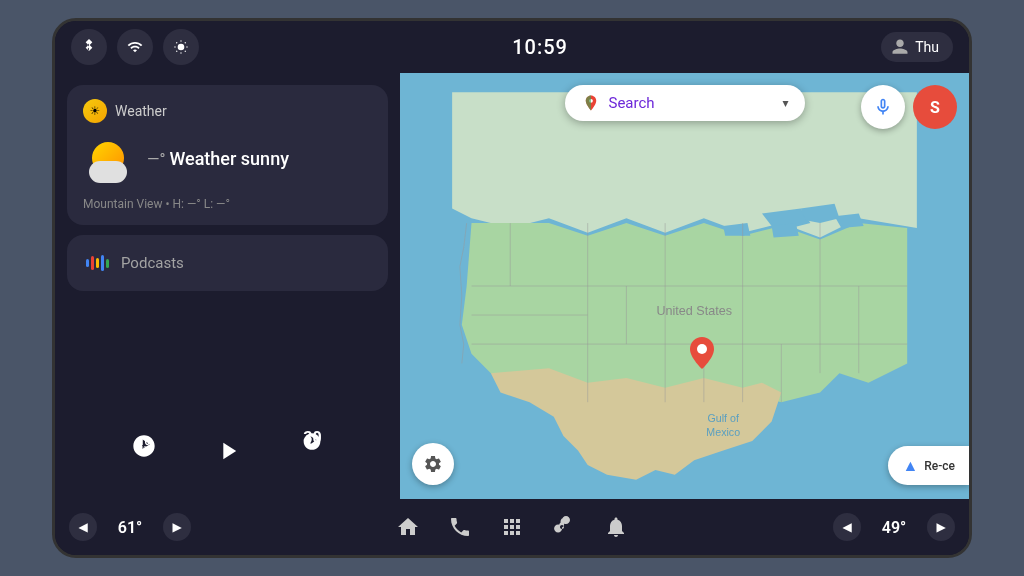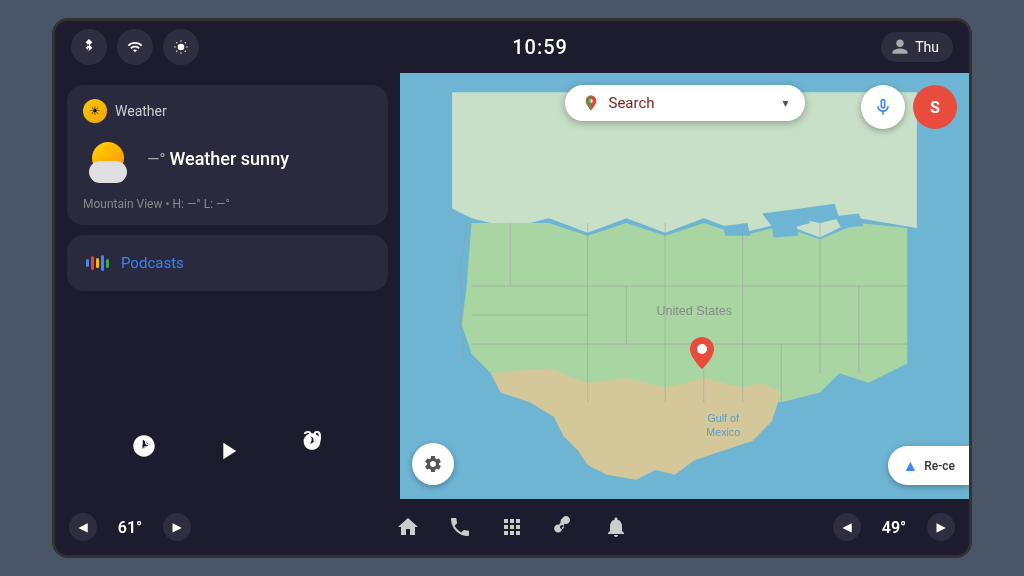--- a/index.html
+++ b/index.html
@@ -11,21 +11,21 @@
       align-items: center;
       justify-content: center;
       font-family: 'Roboto', Arial, sans-serif;
       overflow: hidden;
     }
 
     .device-frame {
       width: 920px;
       height: 540px;
       background: #1a1a2e;
-      border-radius: 16px;
+      border-radius: 24px;
       overflow: hidden;
       position: relative;
       border: 3px solid #333;
     }
 
     
     .status-bar {
       position: absolute;
       top: 0;
       left: 0;
@@ -205,21 +205,21 @@
       align-items: center;
     }
 
     .podcast-wave {
       width: 3px;
       border-radius: 2px;
       background: #4285f4;
     }
 
     .podcasts-label {
-      color: #3b82f6;
+      color: #a3a3a3;
       font-size: 15px;
     }
 
     
     .media-controls {
       display: flex;
       align-items: flex-end;
       justify-content: center;
       gap: 40px;
       padding: 14px 0;
@@ -279,21 +279,21 @@
       border-radius: 50%;
       background: white;
       display: flex;
       align-items: center;
       justify-content: center;
       flex-shrink: 0;
     }
 
     .search-text {
       flex: 1;
-      color: #7f1d1d;
+      color: #6d28d9;
       font-size: 15px;
     }
 
     .search-dropdown {
       color: #555;
       font-size: 12px;
     }
 
     
     .map-top-right {

